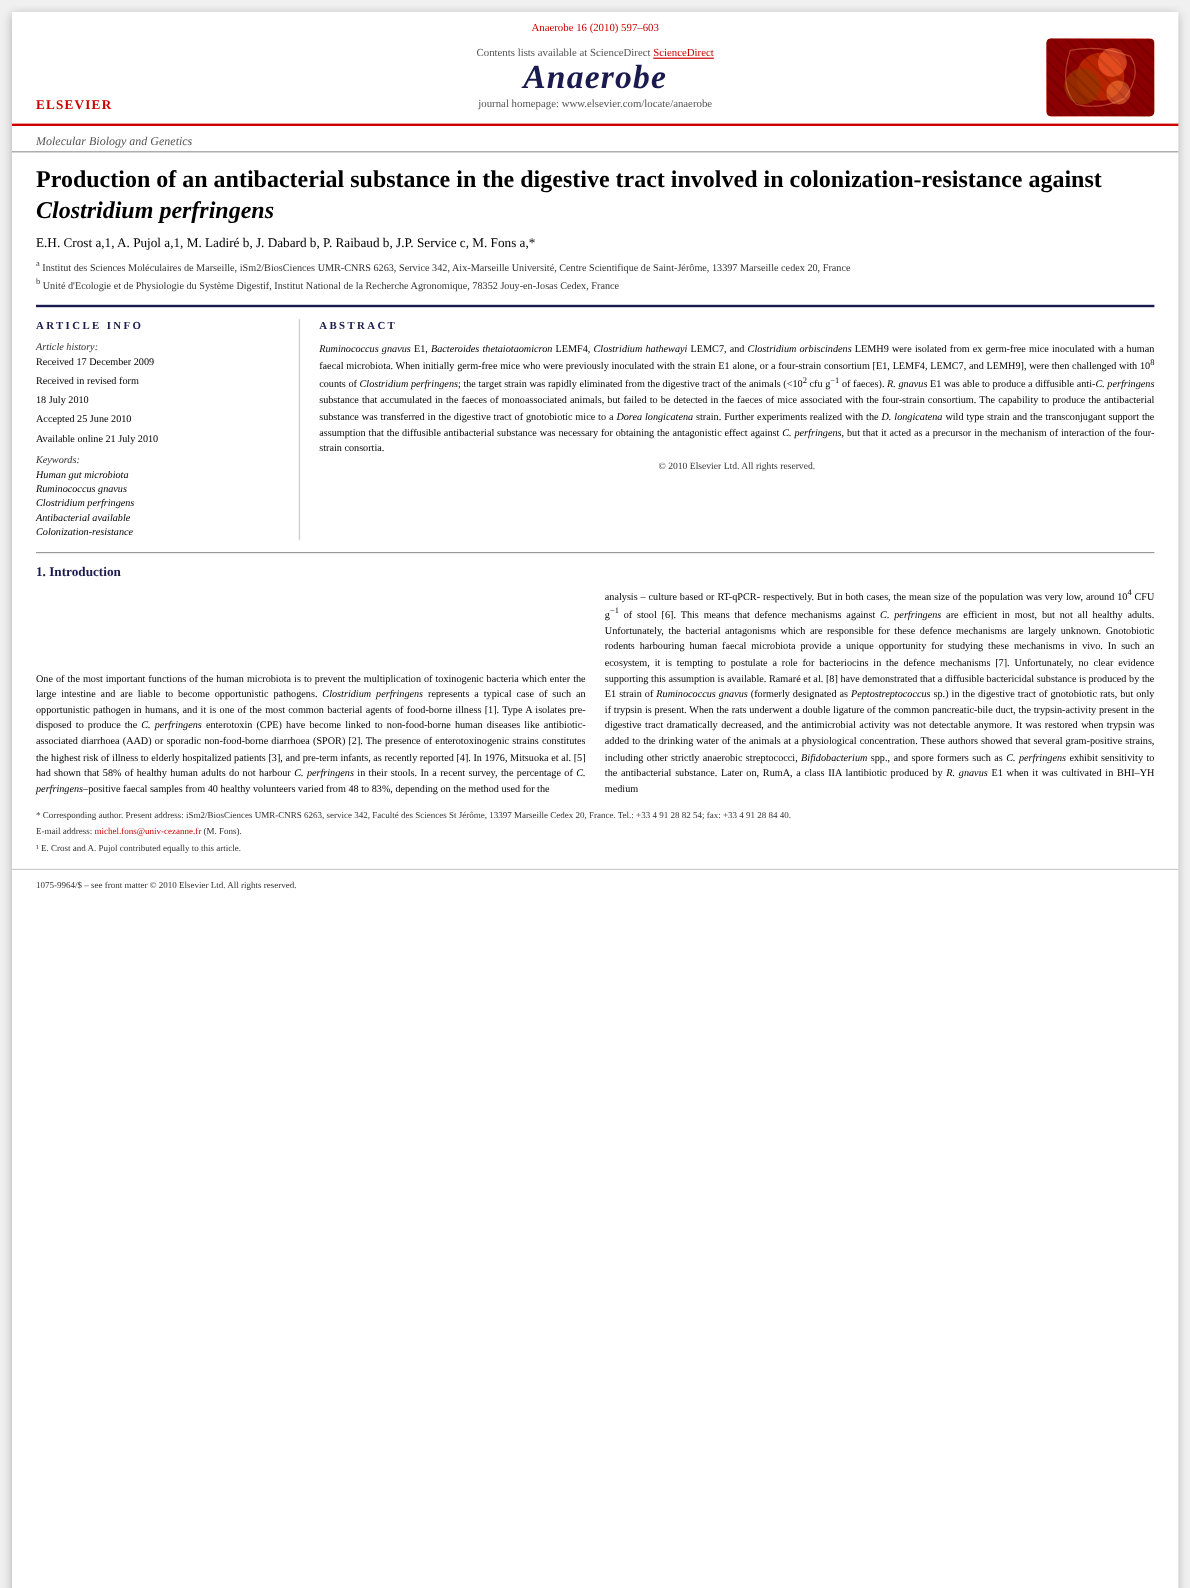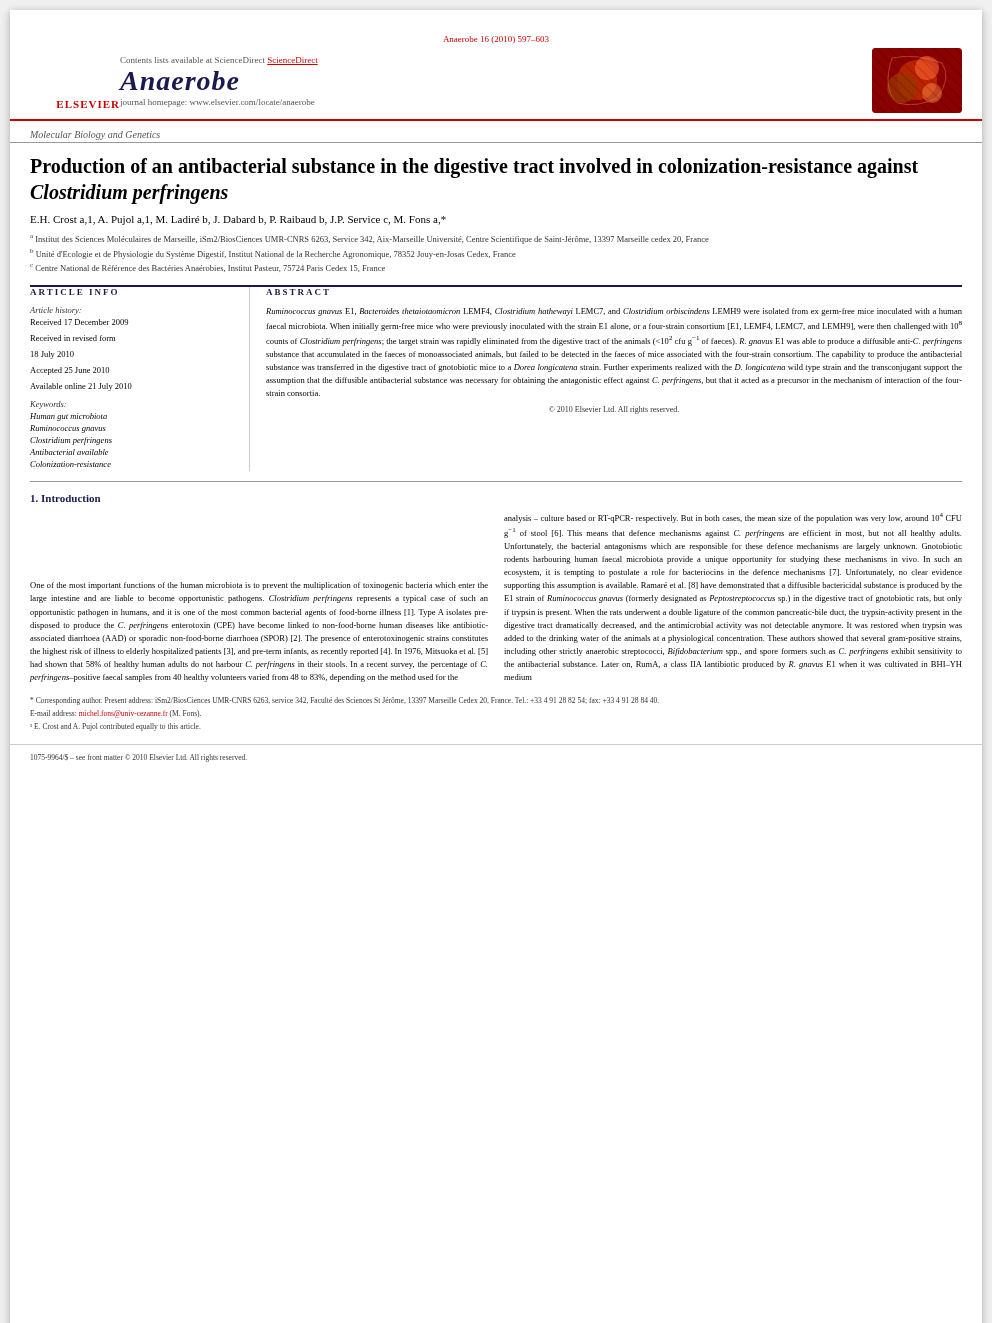--- a/index.html
+++ b/index.html
@@ -16,56 +16,56 @@
       background: #fff;
       width: 992px;
       min-height: 1323px;
       padding: 0;
       box-shadow: 0 2px 8px rgba(0,0,0,0.3);
     }
     
     .journal-header {
       border-bottom: 2px solid #c00;
       padding: 8px 20px 0 20px;
-      margin-top: 16px;
     }
     .journal-top-bar {
       text-align: center;
       font-size: 9px;
       color: #c00;
       margin-bottom: 4px;
     }
     .journal-logo-row {
       display: flex;
       align-items: center;
       justify-content: space-between;
       padding-bottom: 6px;
     }
     .elsevier-logo {
       width: 90px;
       height: 55px;
       display: flex;
       flex-direction: column;
-      align-items: flex-end;
+      align-items: flex-start;
       justify-content: center;
       gap: 44px;
     }
     .elsevier-tree {
       width: 60px;
       height: 38px;
     }
     .elsevier-text {
       font-size: 11px;
       font-weight: bold;
       color: #c00;
       letter-spacing: 1px;
       margin-top: 2px;
     }
     .journal-center {
       flex: 1;
+      text-align: center;
     }
     .sciencedirect-line {
       font-size: 9px;
       color: #555;
     }
     .journal-title-big {
       font-size: 28px;
       font-style: italic;
       color: #1a1a4e;
       font-weight: bold;
@@ -126,20 +126,21 @@
       line-height: 1.5;
     }
     .affiliations sup {
       font-size: 7px;
     }
     
     .two-col {
       display: flex;
       gap: 16px;
       border-top: 2px solid #1a1a4e;
+      padding-top: 10px;
       margin-bottom: 10px;
     }
     .col-left {
       width: 220px;
       flex-shrink: 0;
       border-right: 1px solid #ccc;
       padding-right: 12px;
     }
     .col-right {
       flex: 1;
@@ -303,21 +304,20 @@
 
     <div class="article-title">
       <span>Production of an antibacterial substance in the digestive tract involved in colonization-resistance against </span><em>Clostridium perfringens</em>
     </div>
 
     <div class="authors">E.H. Crost a,1, A. Pujol a,1, M. Ladiré b, J. Dabard b, P. Raibaud b, J.P. Service c, M. Fons a,*</div>
 
     <div class="affiliations">
       <div><sup>a</sup> Institut des Sciences Moléculaires de Marseille, iSm2/BiosCiences UMR-CNRS 6263, Service 342, Aix-Marseille Université, Centre Scientifique de Saint-Jérôme, 13397 Marseille cedex 20, France</div>
       <div><sup>b</sup> Unité d'Ecologie et de Physiologie du Système Digestif, Institut National de la Recherche Agronomique, 78352 Jouy-en-Josas Cedex, France</div>
-      <div><sup>c</sup> Centre National de Référence des Bactéries Anaérobies, Institut Pasteur, 75724 Paris Cedex 15, France</div>
     </div>
 
     <div class="two-col">
 
       <div class="col-left">
         <div class="section-title">ARTICLE INFO</div>
         <div class="info-label">Article history:</div>
         <div class="info-date">Received 17 December 2009</div>
         <div class="info-date">Received in revised form</div>
         <div class="info-date">18 July 2010</div>

